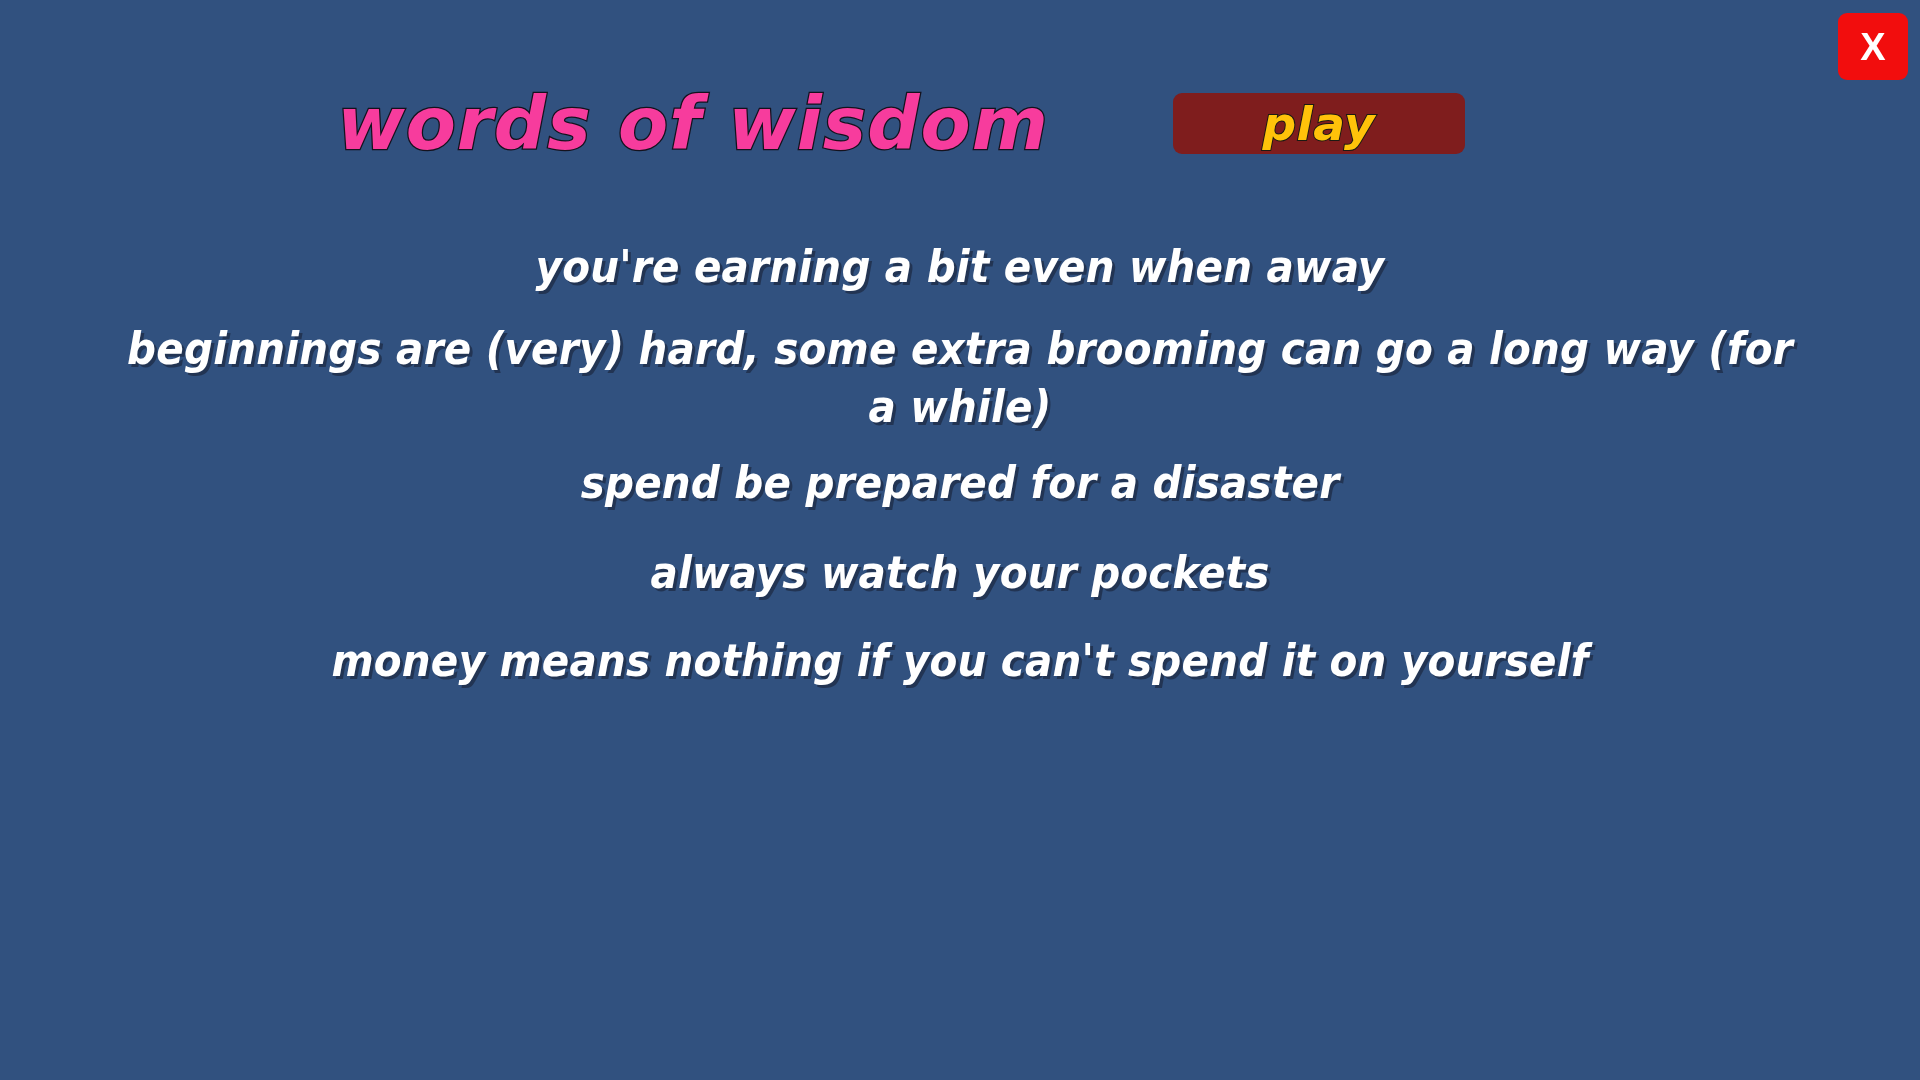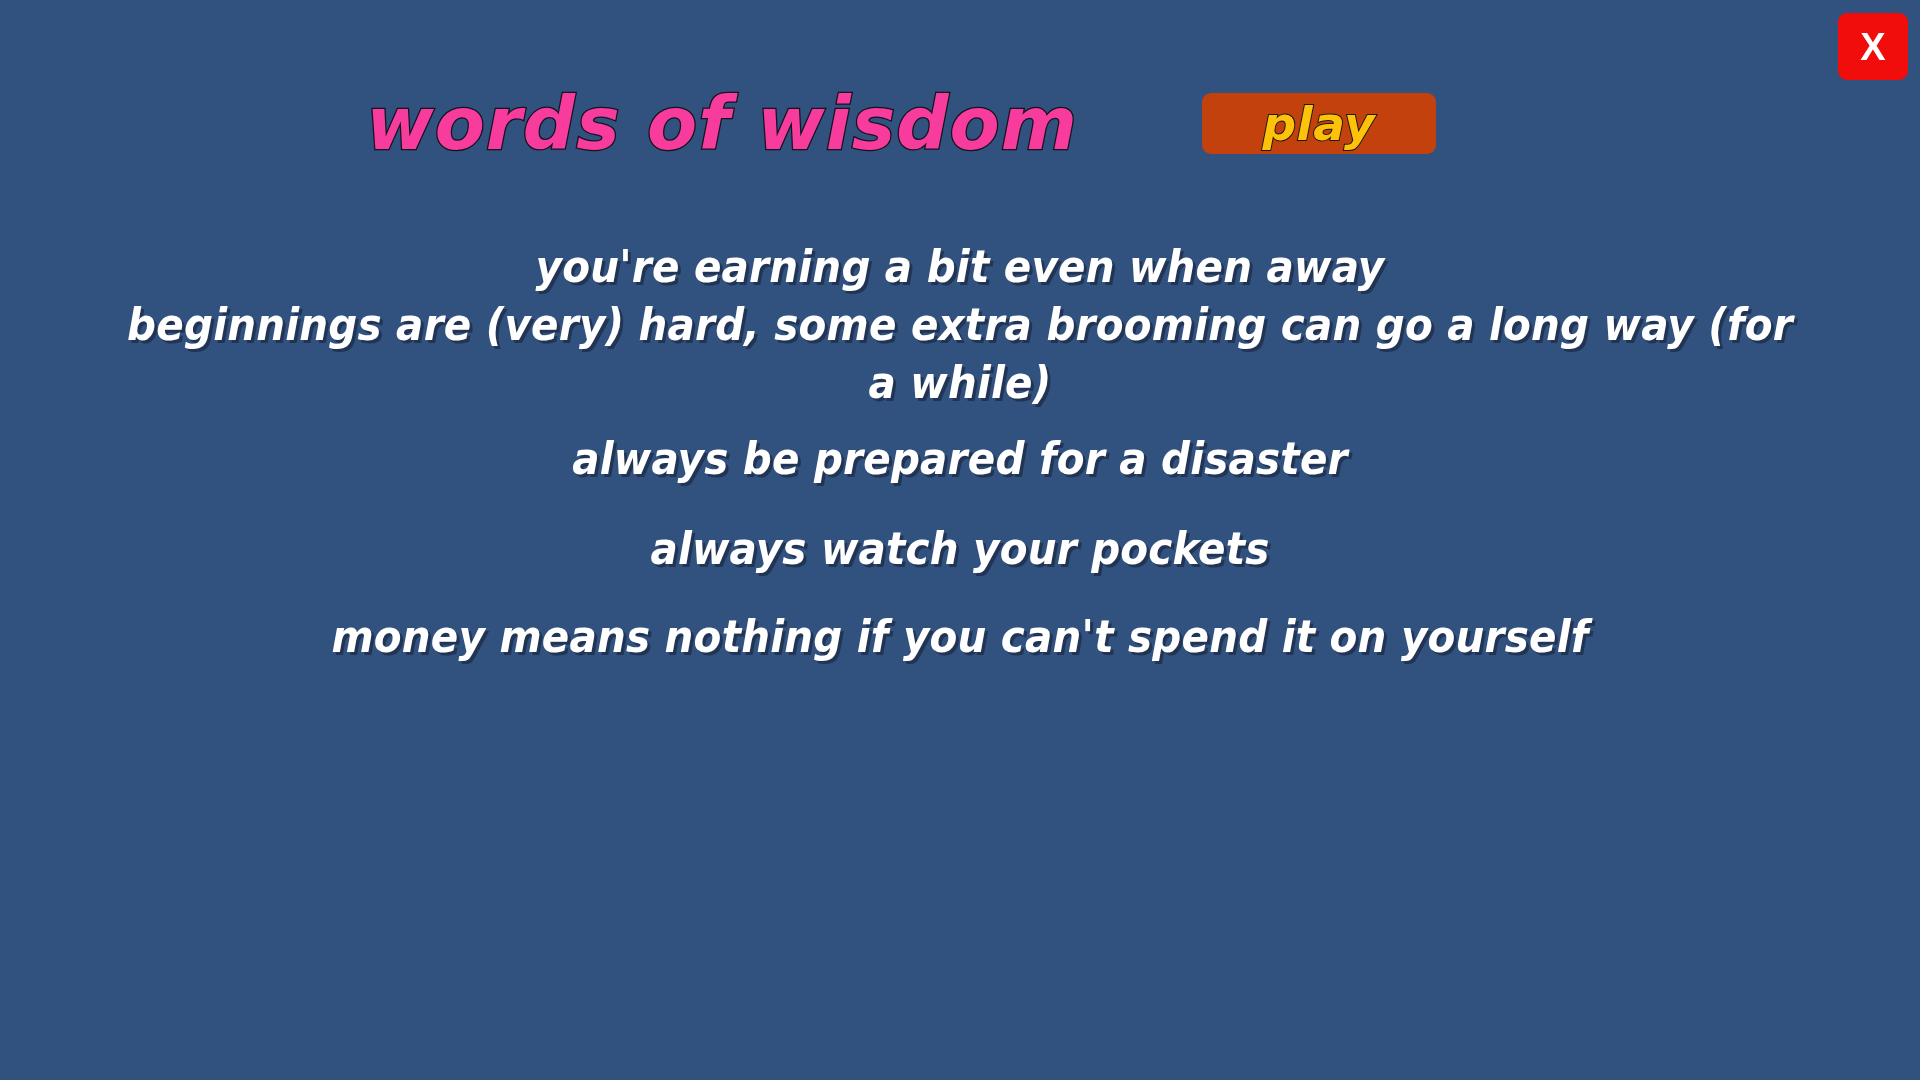--- a/index.html
+++ b/index.html
@@ -70,23 +70,23 @@
     line-height: 1;
     color: #f73c9d;
     letter-spacing: 1px;
     white-space: nowrap;
     -webkit-text-stroke: 2.5px #14121d;
     paint-order: stroke fill;
     margin: 12px;
   }
 
   .play-button {
-    width: 234px;
+    width: 292px;
     height: 61px;
-    background: #c2410c;
+    background: #7f1d1d;
     border: none;
     border-radius: 9px;
     padding: 0;
     cursor: pointer;
     display: flex;
     align-items: center;
     justify-content: center;
   }
   .play-button .play-label {
     font-family: "DejaVu Sans", sans-serif;
@@ -124,21 +124,21 @@
     text-align: center;
     text-shadow: 3px 3px 0 rgba(22, 30, 48, 0.55);
     letter-spacing: 0.2px;
     margin: 0;
     padding: 0 10px;
     width: 100%;
     box-sizing: border-box;
   }
 
   .gap-0 { margin-top: 0; }
-  .gap-1 { margin-top: 0; }
+  .gap-1 { margin-top: 24px; }
   .gap-2 { margin-top: 18px; }
   .gap-3 { margin-top: 30px; }
   .gap-4 { margin-top: 32px; }
   .gap-5 { margin-top: 30px; }
   .gap-6 { margin-top: 8px; }
 </style>
 </head>
 <body>
 
 <div id="screen">
@@ -150,18 +150,18 @@
   <div class="header">
     <h1 class="title">words of wisdom</h1>
     <button class="play-button">
       <span class="play-label">play</span>
     </button>
   </div>
 
   <div class="wisdom-list">
     <p class="wisdom-line gap-0">you're earning a bit even when away</p>
     <p class="wisdom-line gap-1">beginnings are (very) hard, some extra brooming can go a long way (for a while)</p>
-    <p class="wisdom-line gap-2">always be prepared for a disaster</p>
+    <p class="wisdom-line gap-2">spend be prepared for a disaster</p>
     <p class="wisdom-line gap-4">always watch your pockets</p>
     <p class="wisdom-line gap-5">money means nothing if you can't spend it on yourself</p>
   </div>
 
 </div>
 
 </body></html>

